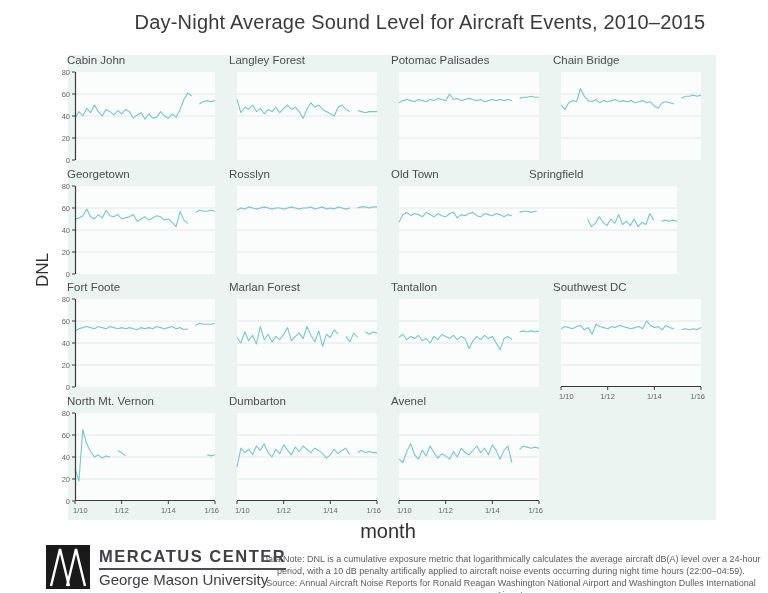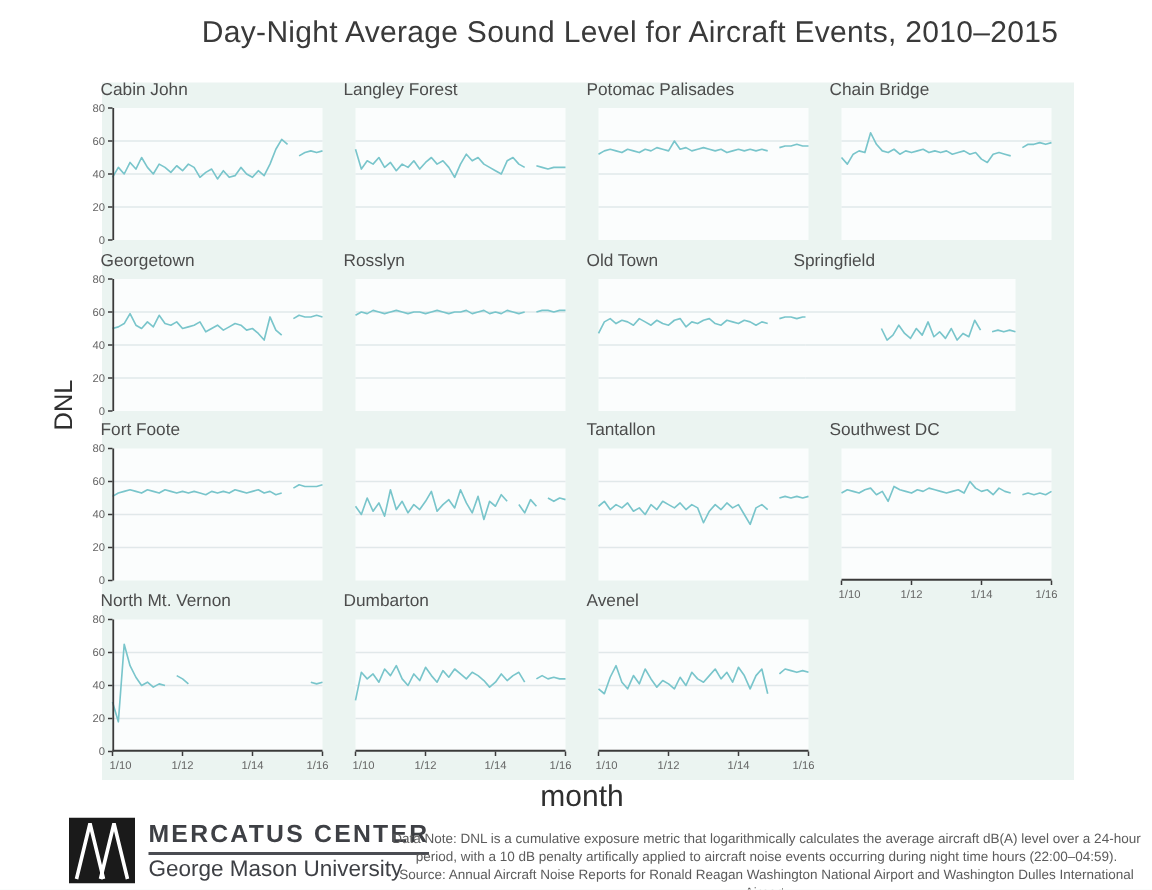--- a/index.html
+++ b/index.html
@@ -181,20 +181,21 @@
           <line x1="-3" x2="0" y1="44" y2="44" stroke="#3a3a3a" stroke-width="1"></line>
           <text x="-5" y="46.6" text-anchor="end">40</text>
           <line x1="-3" x2="0" y1="22" y2="22" stroke="#3a3a3a" stroke-width="1"></line>
           <text x="-5" y="24.6" text-anchor="end">60</text>
           <line x1="-3" x2="0" y1="0" y2="0" stroke="#3a3a3a" stroke-width="1"></line>
           <text x="-5" y="2.6" text-anchor="end">80</text>
         </g>
       </svg>
     </div>
     <div class="cell" style="left: 162px; top: 227px;">
+      <div class="panel-title">Marlan Forest</div>
       <svg class="chart" width="140" height="88">
         <rect x="0" y="0" width="140" height="88" fill="#fbfdfd"></rect>
         <g>
           <line x1="0" x2="140" y1="66" y2="66" stroke="#e1e8ea" stroke-width="1"></line>
           <line x1="0" x2="140" y1="44" y2="44" stroke="#e1e8ea" stroke-width="1"></line>
           <line x1="0" x2="140" y1="22" y2="22" stroke="#e1e8ea" stroke-width="1"></line>
         </g>
         <path d="M0.0,38.5L3.9,44.0L7.8,33.0L11.7,41.8L15.6,36.3L19.4,45.1L23.3,27.5L27.2,40.7L31.1,35.2L35.0,42.9L38.9,37.4L42.8,40.7L46.7,35.2L50.6,28.6L54.4,41.8L58.3,37.4L62.2,34.1L66.1,39.6L70.0,27.5L73.9,36.3L77.8,42.9L81.7,31.9L85.6,47.3L89.4,35.2L93.3,38.5L97.2,30.8L101.1,35.2M108.9,37.4L112.8,42.9L116.7,34.1L120.6,38.5M128.3,33.0L132.2,35.2L136.1,33.0L140.0,34.1" fill="none" stroke="#79c5cb" stroke-width="1.1" stroke-linejoin="round"></path>
       </svg>
     </div>

